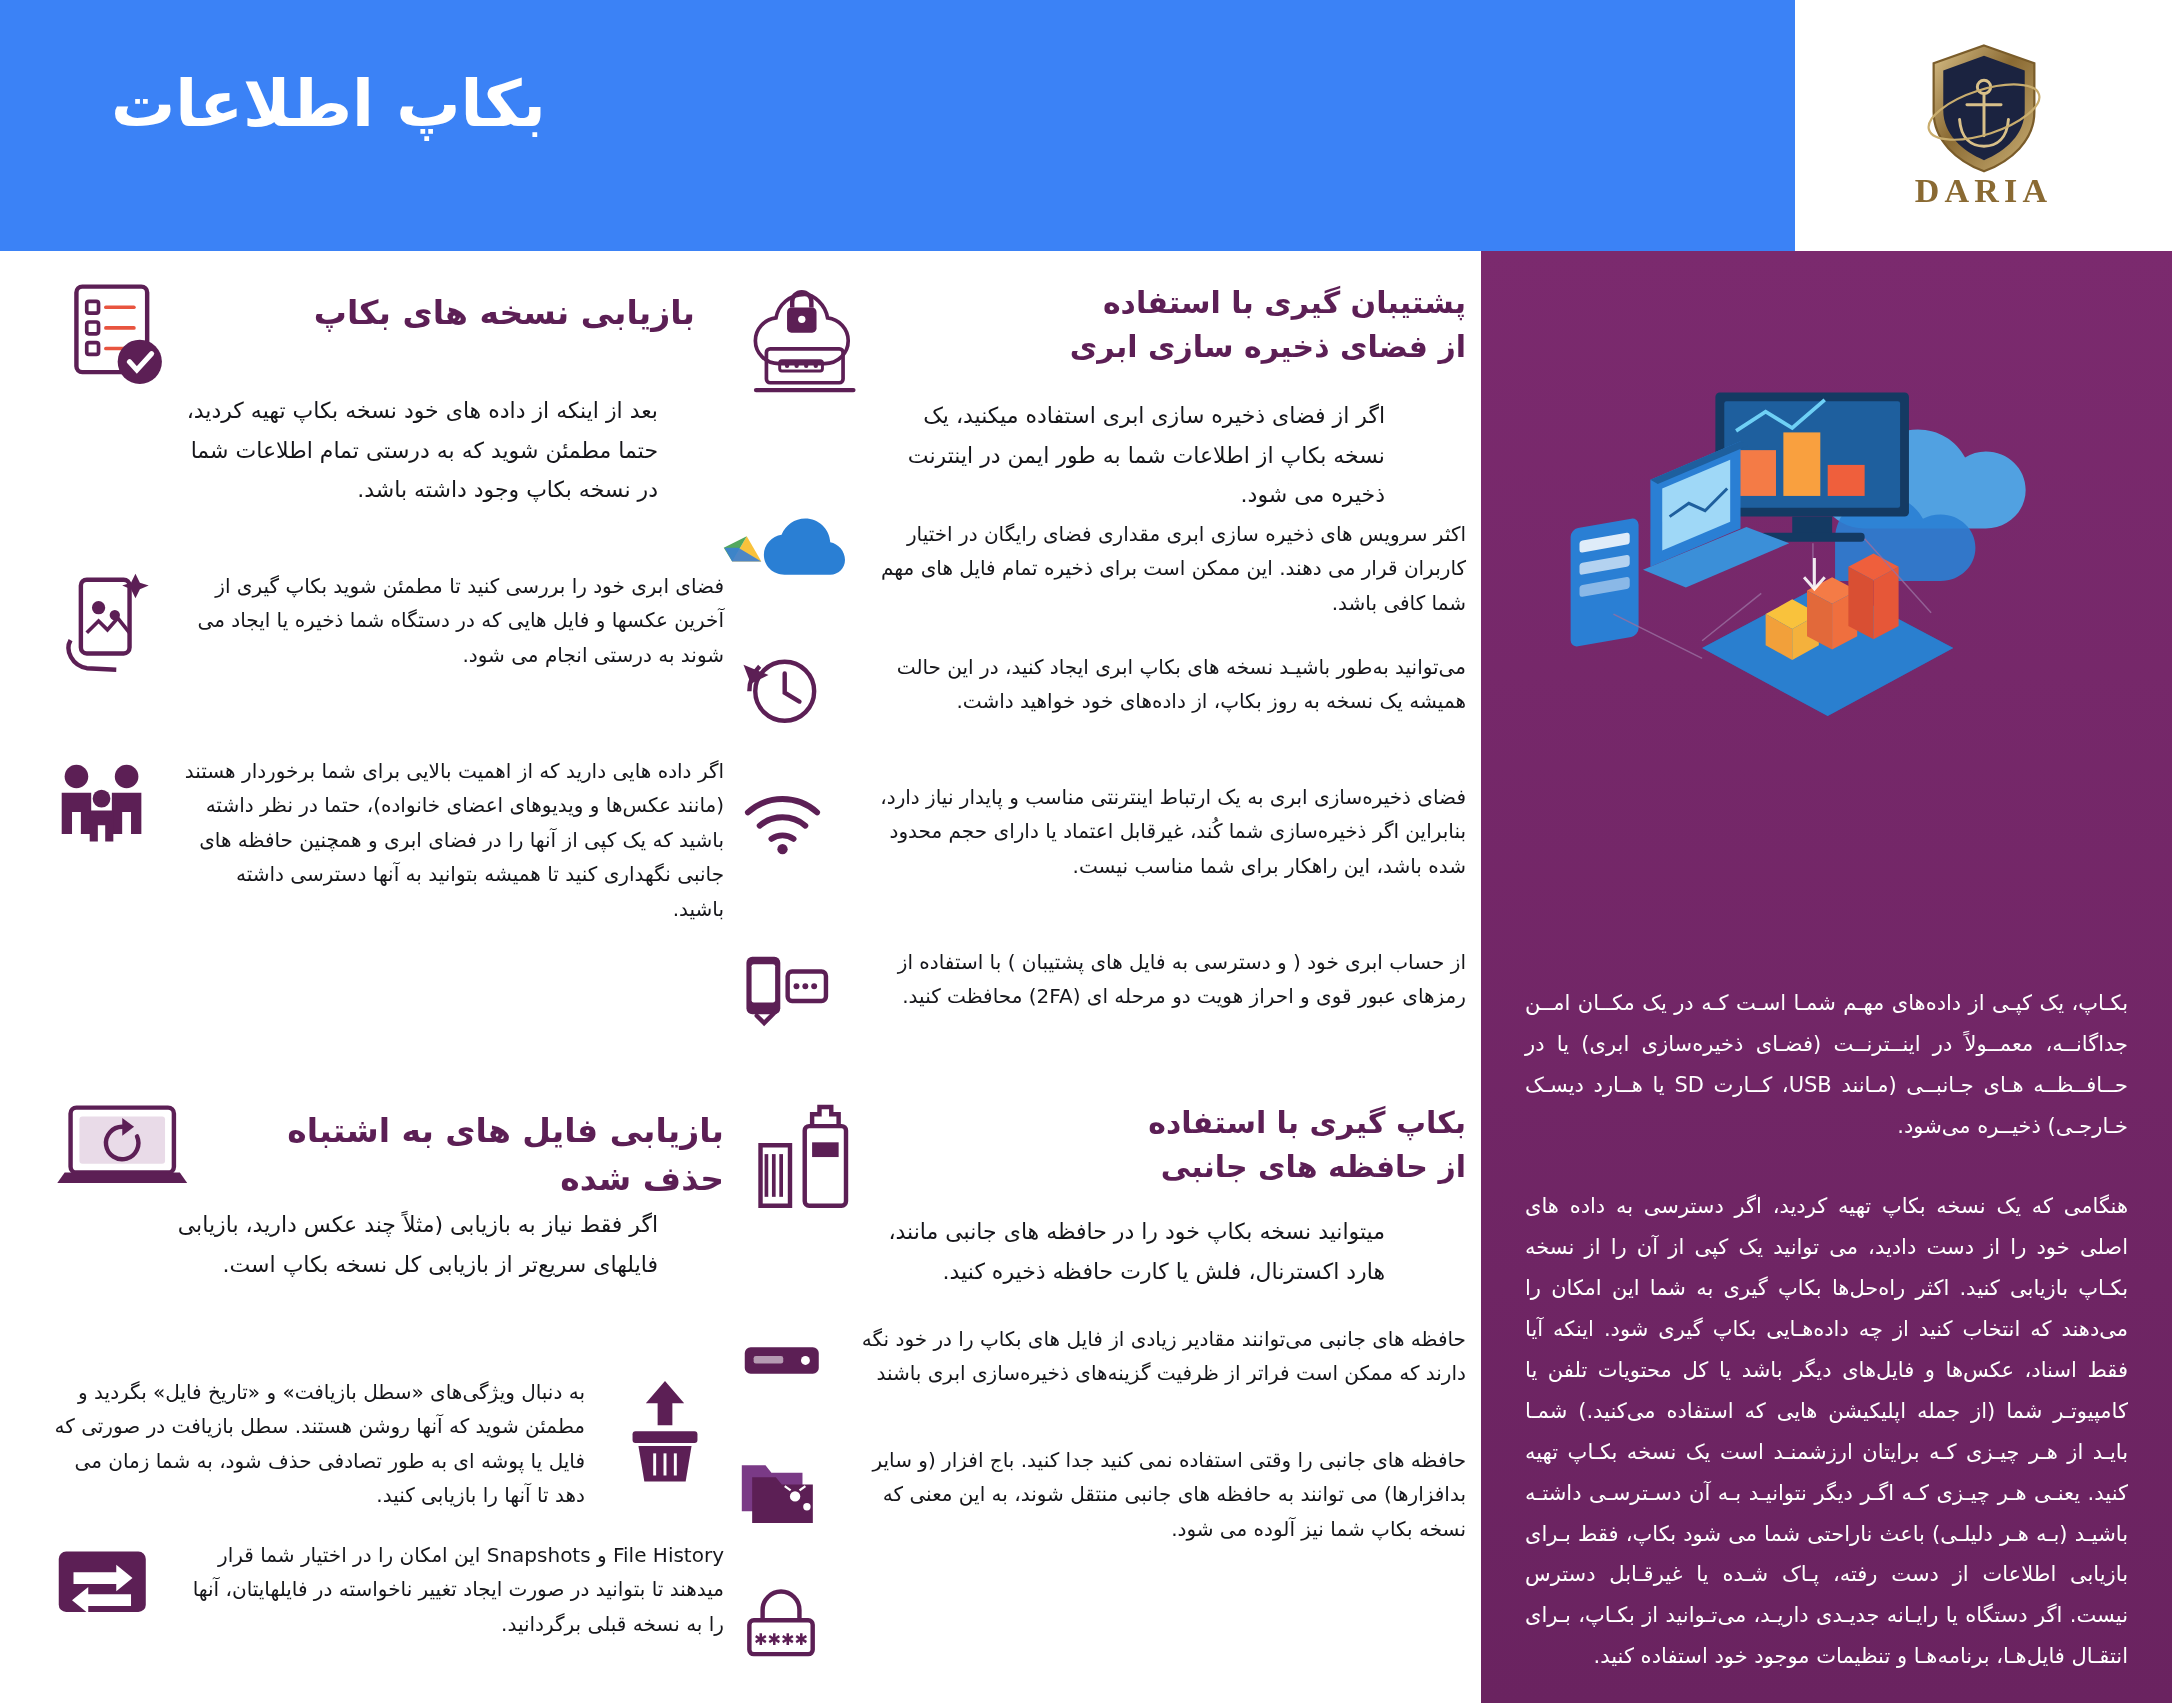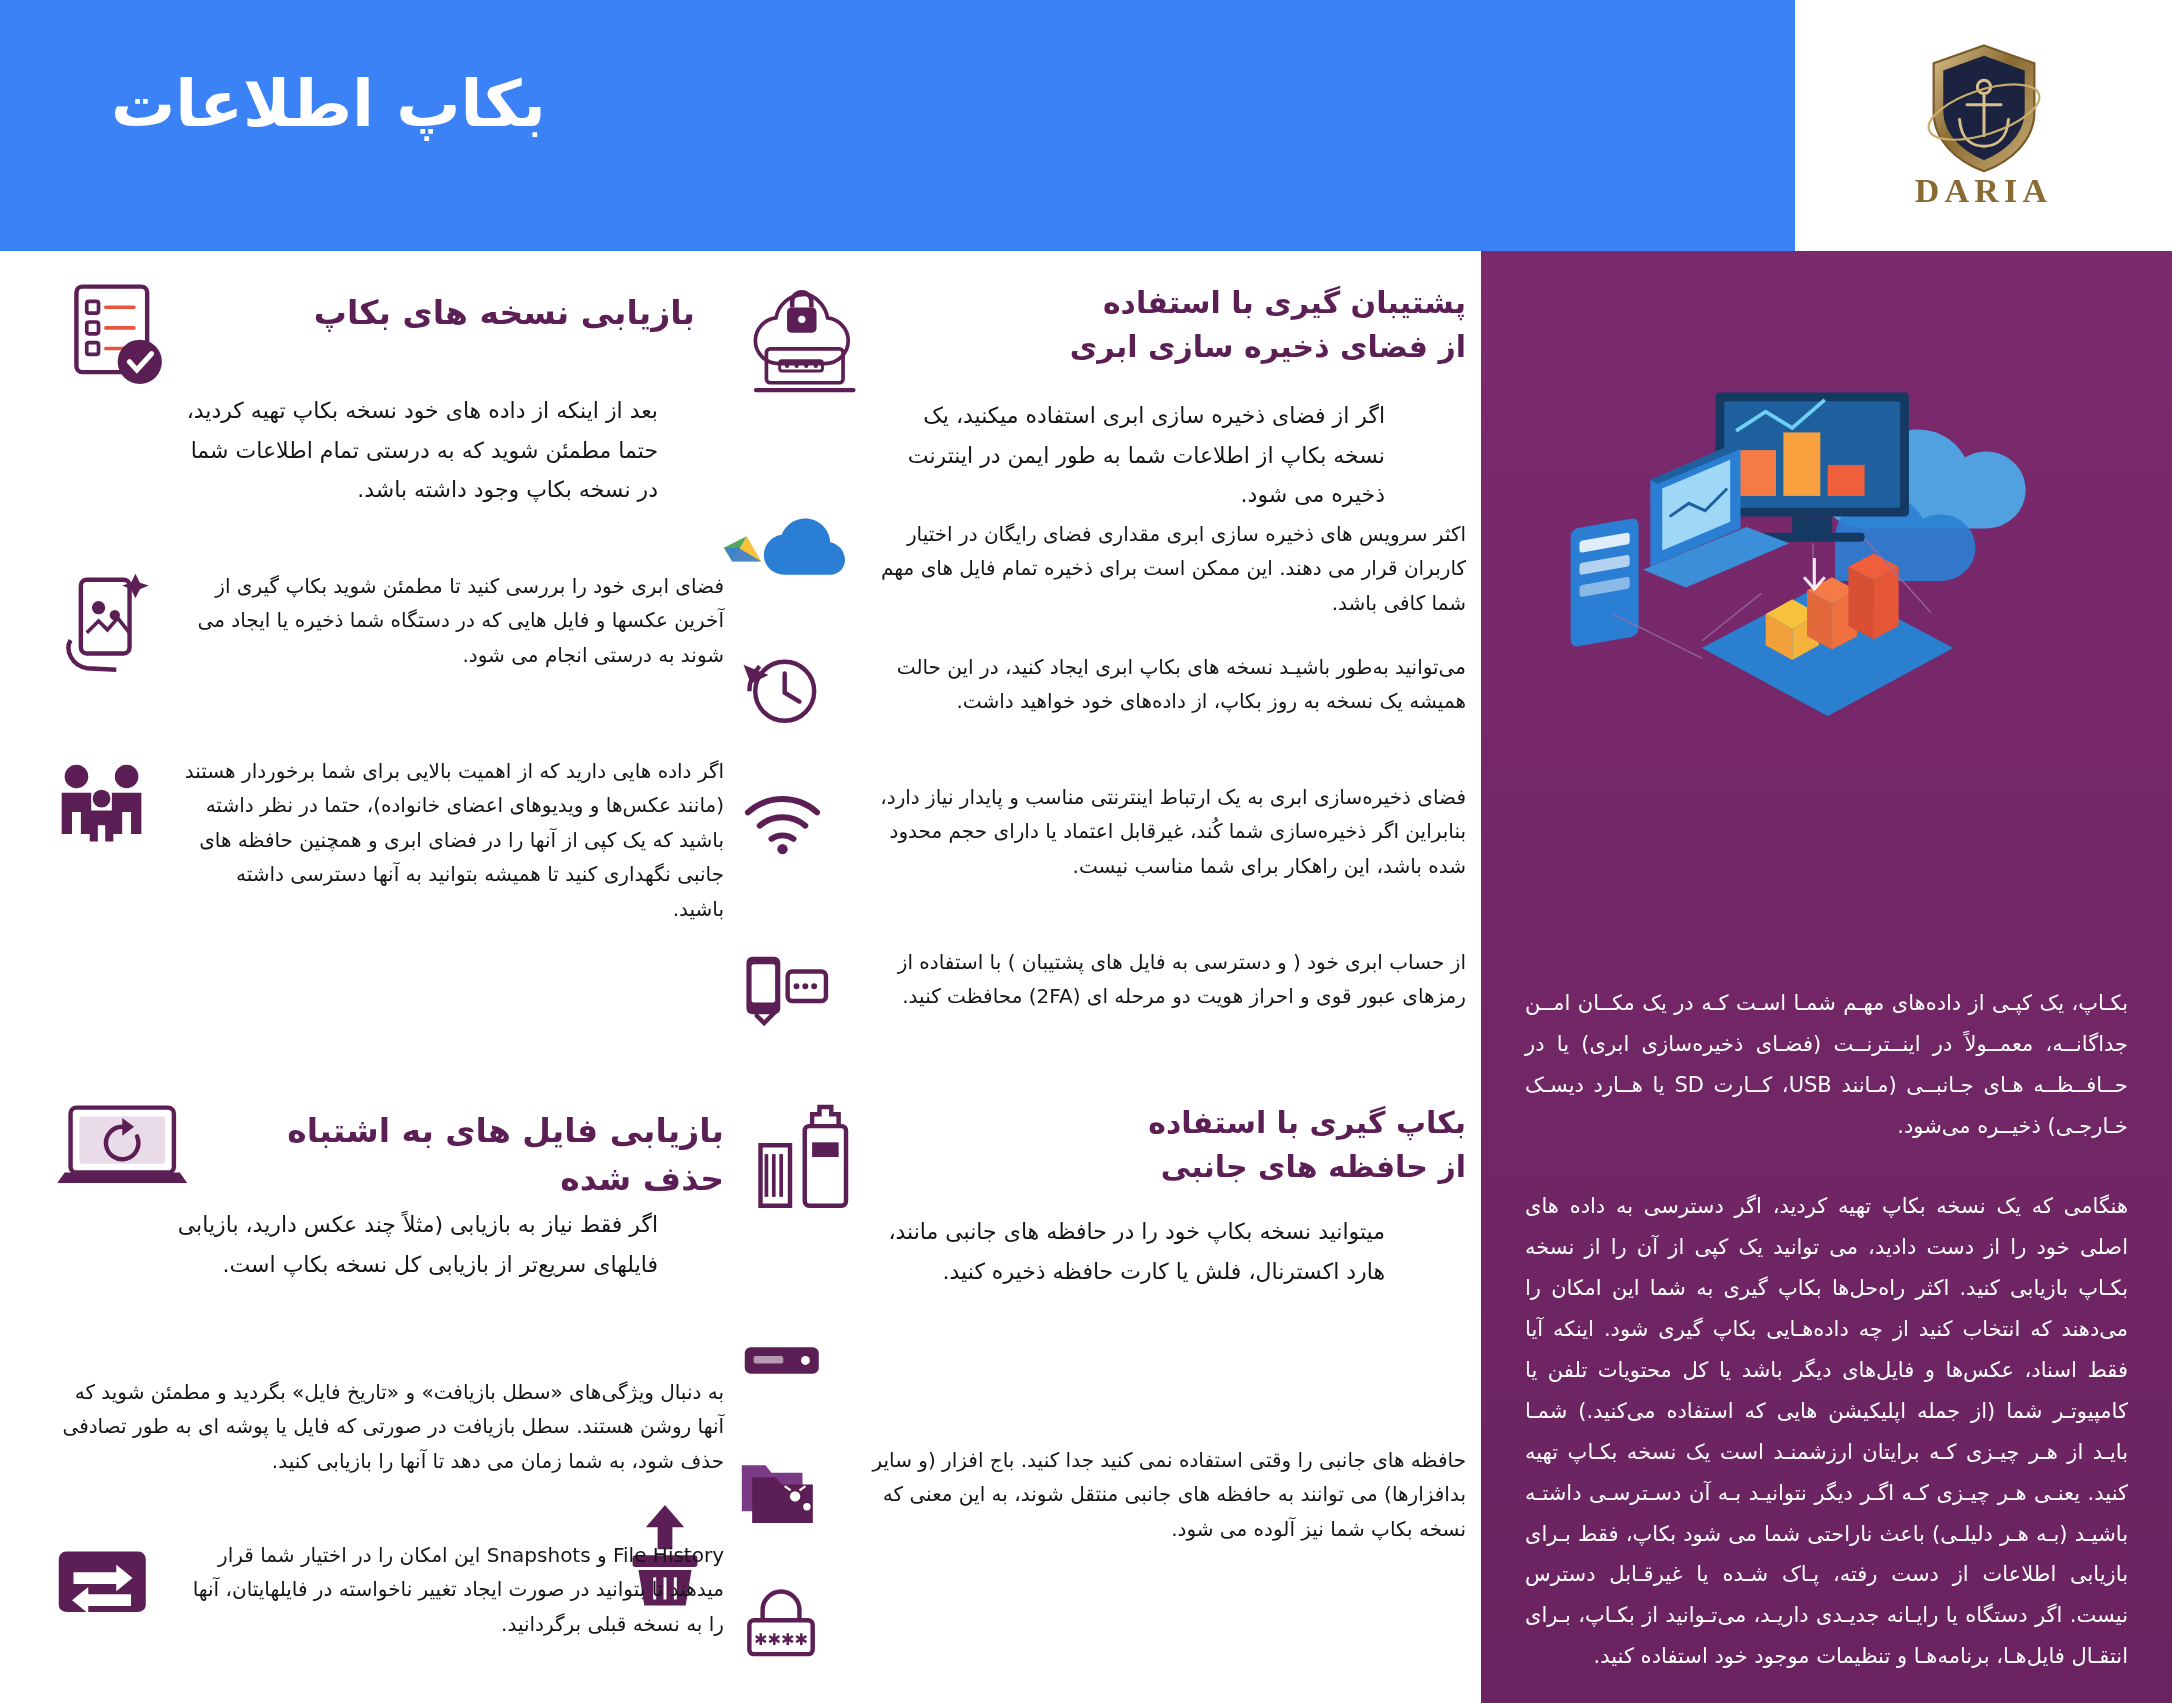--- a/index.html
+++ b/index.html
@@ -364,20 +364,21 @@
 
   <div class="block" style="top:1071px; right:15px; width:739px;">
     <div class="row">
       <div class="icon-cell">
         <svg width="111" height="74" viewBox="0 0 150 100">
           <rect x="24" y="34" width="100" height="36" rx="8" fill="#5c1f55"></rect>
           <circle cx="106" cy="52" r="6" fill="#ffffff"></circle>
           <rect x="36" y="46" width="40" height="10" rx="3" fill="#ffffff" opacity="0.55"></rect>
         </svg>
       </div>
+      <div class="txt-cell body-text">حافظه های جانبی می‌توانند مقادیر زیادی از فایل های بکاپ را در خود نگه دارند که ممکن است فراتر از ظرفیت گزینه‌های ذخیره‌سازی ابری باشند</div>
     </div>
   </div>
 
   <div class="block" style="top:1192px; right:15px; width:739px;">
     <div class="row">
       <div class="icon-cell">
         <svg width="111" height="89" viewBox="0 0 150 120">
           <path d="M20 30 h32 l8 10 h42 v52 h-82 z" fill="#7a3a86"></path>
           <path d="M34 46 h32 l8 10 h42 v52 h-82 z" fill="#5c1f55"></path>
           <g fill="#ffffff">
@@ -488,21 +489,21 @@
             <path d="M106 44 a22 22 0 1 0 20 13"></path>
             <path d="M106 32 l0 24 16 -12 z" fill="#5c1f55" stroke="none"></path>
           </g>
           <path d="M18 120 h176 l-10 -14 h-156 z" fill="#5c1f55"></path>
         </svg>
       </div>
     </div>
   </div>
 
   <div class="block" style="top:1124px; left:44px; width:680px;">
-    <div class="row" style="flex-direction:column;">
+    <div class="row" style="">
       <div class="txt-cell body-text">به دنبال ویژگی‌های «سطل بازیافت» و «تاریخ فایل» بگردید و مطمئن شوید که آنها روشن هستند. سطل بازیافت در صورتی که فایل یا پوشه ای به طور تصادفی حذف شود، به شما زمان می دهد تا آنها را بازیابی کنید.</div>
       <div class="icon-cell">
         <svg width="118" height="111" viewBox="0 0 160 150">
           <path d="M80 8 l26 30 h-16 v30 h-20 v-30 h-16 z" fill="#5c1f55"></path>
           <rect x="36" y="76" width="88" height="16" rx="4" fill="#5c1f55"></rect>
           <path d="M44 96 h72 l-8 48 h-56 z" fill="#5c1f55"></path>
           <g stroke="#ffffff" stroke-width="4">
             <line x1="66" y1="106" x2="66" y2="136"></line>
             <line x1="80" y1="106" x2="80" y2="136"></line>
             <line x1="94" y1="106" x2="94" y2="136"></line>

